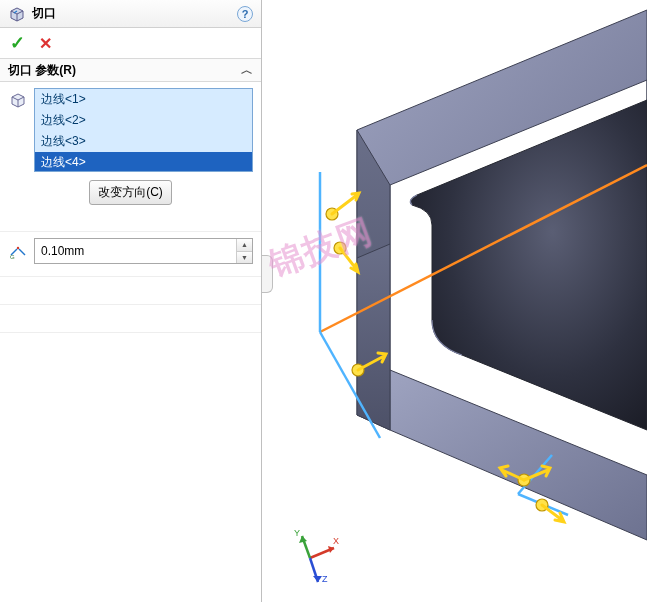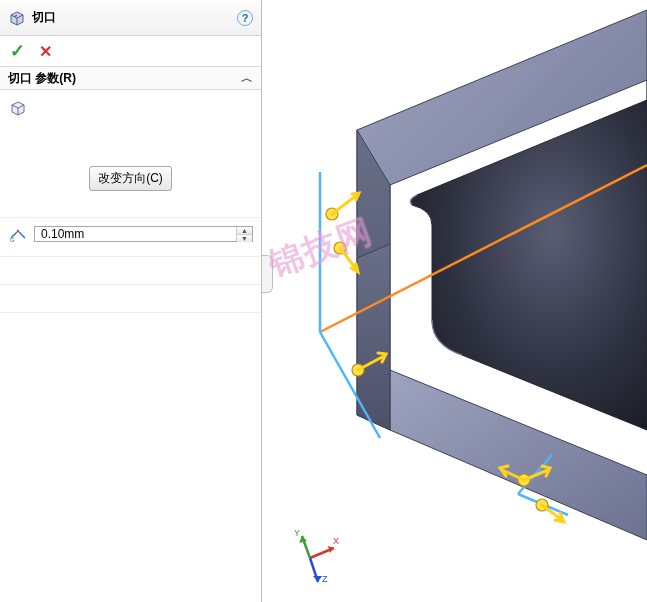--- a/index.html
+++ b/index.html
@@ -18,21 +18,21 @@
     height: 100%;
     background: #fff;
     border-right: 1px solid #bfbfbf;
     position: relative;
   }
   .panel-header {
     display: flex;
     align-items: center;
     padding: 12px 8px;
     border-bottom: 1px solid #d0d0d0;
-    height: 36px;
+    height: 28px;
     background: linear-gradient(#fdfdfd, #f1f1f1);
   }
   .panel-header .feature-icon {
     width: 18px; height: 18px;
     margin-right: 6px;
     display:flex;align-items:center;justify-content:center;
   }
   .panel-header .title { font-weight: bold; flex: 1; }
   .panel-header .help {
     width: 16px; height: 16px;
@@ -81,40 +81,39 @@
   }
   .btn-row { text-align:center; margin-top:8px; }
   .button {
     display:inline-block;
     padding:3px 8px;
     background:linear-gradient(#fdfdfd,#e6e6e6);
     border:1px solid #a8a8a8;
     border-radius:3px;
     font-size:12px;
     cursor:pointer;
-    margin-top:40px;
   }
   .notch-rows { margin-top:8px; }
   .notch-row {
     display:flex; align-items:center;
     padding:3px 4px;
     border-top:1px solid #eee;
   }
   .notch-row:first-child { border-top:none; }
   .dim-row {
     display:flex; align-items:center; gap:6px;
     padding:6px 8px;
     border-top:1px solid #eee;
   }
   .dim-icon { width:20px; height:20px; display:flex;align-items:center;justify-content:center;}
   .dim-input {
     flex:1;
     display:flex;
     border:1px solid #a8a8a8;
-    height:16px;
+    height:26px;
     background:#0f172a;
     justify-content:flex-end;
   }
   .dim-input input {
     flex:1; border:none; outline:none; padding:0 6px; font-size:12px;
   }
   .spinner { width:16px; display:flex; flex-direction:column; border-left:1px solid #ccc;}
   .spinner div {
     flex:1; display:flex;align-items:center;justify-content:center;
     font-size:7px; color:#555; cursor:pointer;
@@ -174,20 +173,26 @@
 
   <div class="section-body">
     <div class="edge-row">
       <span class="cube-icon">
         <svg width="20" height="20" viewBox="0 0 20 20">
           <polygon points="4,7 10,4 16,7 16,14 10,17 4,14" fill="#e9edf7" stroke="#6a6a96" stroke-width="1"></polygon>
           <polyline points="4,7 10,10 16,7" fill="none" stroke="#6a6a96" stroke-width="1"></polyline>
           <line x1="10" y1="10" x2="10" y2="17" stroke="#6a6a96" stroke-width="1"></line>
         </svg>
       </span>
+      <div class="edge-list">
+        <div class="item">边线&lt;1&gt;</div>
+        <div class="item">边线&lt;2&gt;</div>
+        <div class="item">边线&lt;3&gt;</div>
+        <div class="item selected">边线&lt;4&gt;</div>
+      </div>
     </div>
 
     <div class="btn-row">
       <span class="button">改变方向(C)</span>
     </div>
 
     <div class="notch-rows">
       <div class="notch-row" style="height:10px;"></div>
     </div>
   </div>

